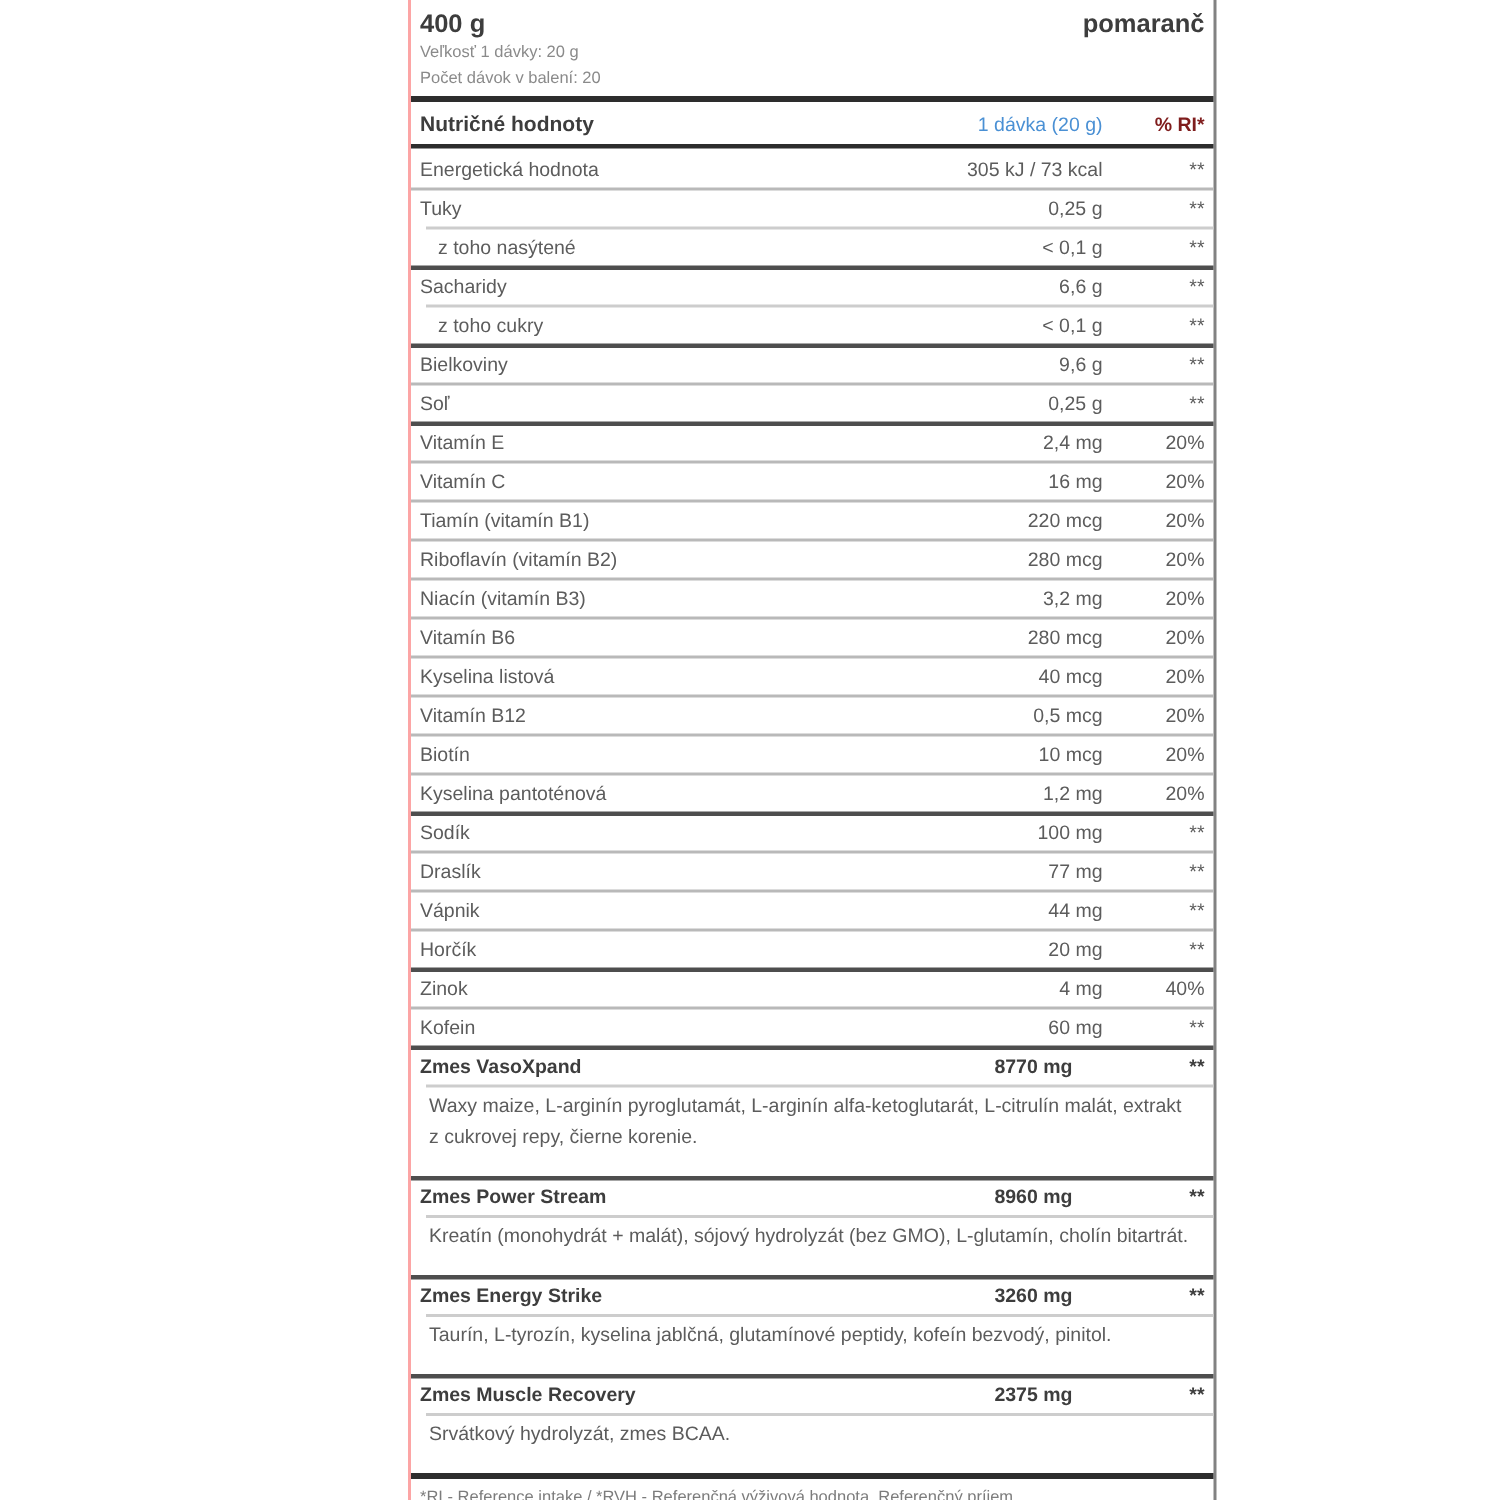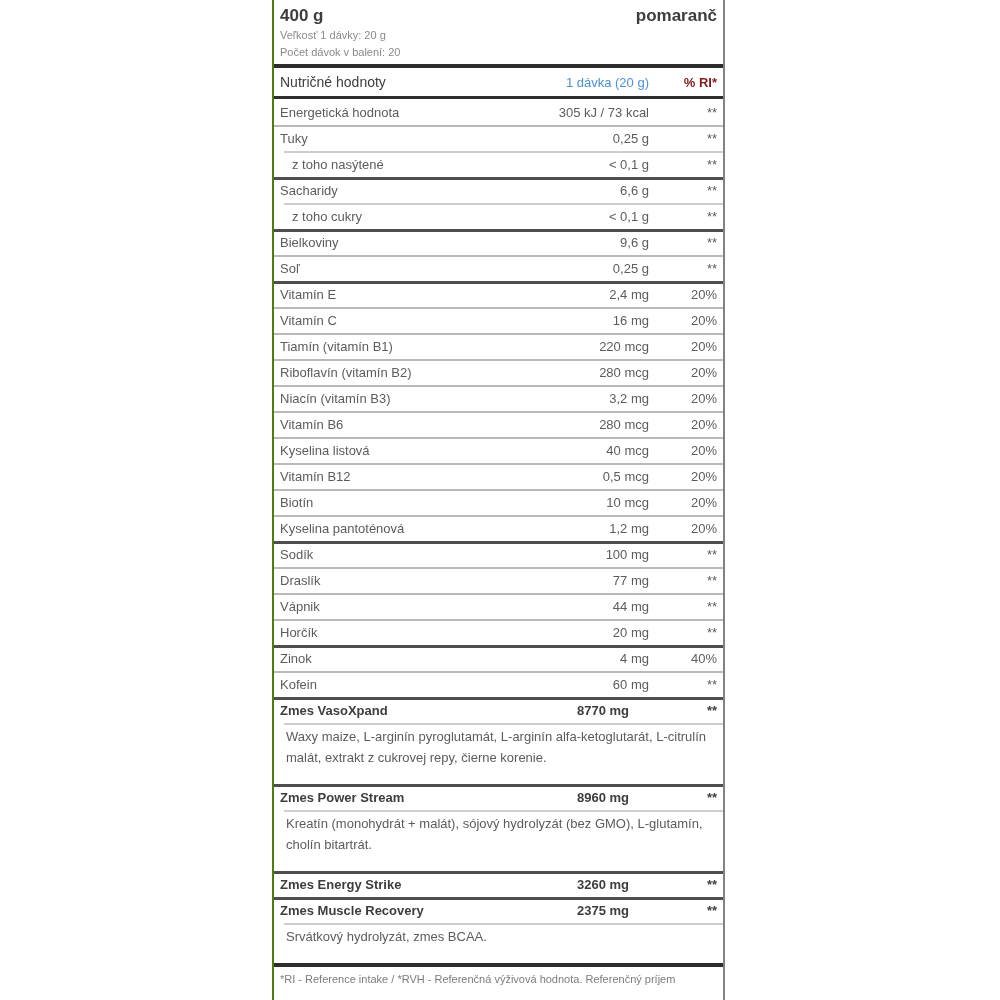--- a/index.html
+++ b/index.html
@@ -1,34 +1,34 @@
 <!DOCTYPE html>
 <html><head>
 <meta charset="utf-8">
 <style>
   * { margin:0; padding:0; box-sizing:border-box; }
   html,body { width:1000px; height:1000px; background:#ffffff;
               font-family:"Liberation Sans", sans-serif; }
   .canvas { position:relative; width:1000px; height:1000px; background:#fff; overflow:hidden; }
 
-  .label { position:absolute; left:272px; top:0; width:453px; height:1000px;
-           border-left:2px solid #4d7c0f; border-right:2px solid #828282; background:#fff; }
+  .label { position:absolute; left:272px; top:0; width:539px; height:1000px;
+           border-left:2px solid #fca5a5; border-right:2px solid #828282; background:#fff; }
 
   
   .head { padding:6px 6px 4px 6px; }
   .head-top { display:flex; justify-content:space-between; align-items:baseline;
               font-size:17px; font-weight:bold; color:#3d3d3d; }
   .meta { font-size:11px; color:#8a8a8a; line-height:15px; margin-top:2px; }
 
   .thick { height:4px; background:#2d2d2d; }
   .thin-dark { height:3px; background:#2d2d2d; }
 
   
   .cols-head { display:flex; align-items:center; height:28px; padding:0 6px; }
-  .cols-head .c-label { flex:1; font-size:14px; font-weight:normal; color:#3d3d3d; }
+  .cols-head .c-label { flex:1; font-size:14px; font-weight:bold; color:#3d3d3d; }
   .cols-head .c-value { width:160px; text-align:right; font-size:13px; color:#4a90d4; }
   .cols-head .c-ri { width:68px; text-align:right; font-size:13px; font-weight:700; color:#7f1d1d; }
 
   
   .row { position:relative; display:flex; align-items:center; height:26px;
          padding:0 6px; font-size:13px; color:#5c5c5c; }
   .row::before { content:""; position:absolute; top:0; left:0; right:0; height:2px; background:#b9b9b9; }
   .row:first-child::before { display:none; }
   .row.sub::before, .row.desc::before { left:10px; background:#cdcdcd; }
   .row.dark-sep::before { background:#4e4e4e; height:3px; }
@@ -200,20 +200,23 @@
           <span class="c-ri">**</span>
         </div>
         <div class="row desc">
           <div class="desc-text">Kreatín (monohydrát + malát), sójový hydrolyzát (bez GMO), L-glutamín, cholín bitartrát.</div>
         </div>
         <div class="row bold dark-sep">
           <span class="c-label">Zmes Energy Strike</span>
           <span class="c-value">3260 mg</span>
           <span class="c-ri">**</span>
         </div>
+        <div class="row desc">
+          <div class="desc-text">Taurín, L-tyrozín, kyselina jablčná, glutamínové peptidy, kofeín bezvodý, pinitol.</div>
+        </div>
         <div class="row bold dark-sep">
           <span class="c-label">Zmes Muscle Recovery</span>
           <span class="c-value">2375 mg</span>
           <span class="c-ri">**</span>
         </div>
         <div class="row desc">
           <div class="desc-text">Srvátkový hydrolyzát, zmes BCAA.</div>
         </div>
       </div>
 

